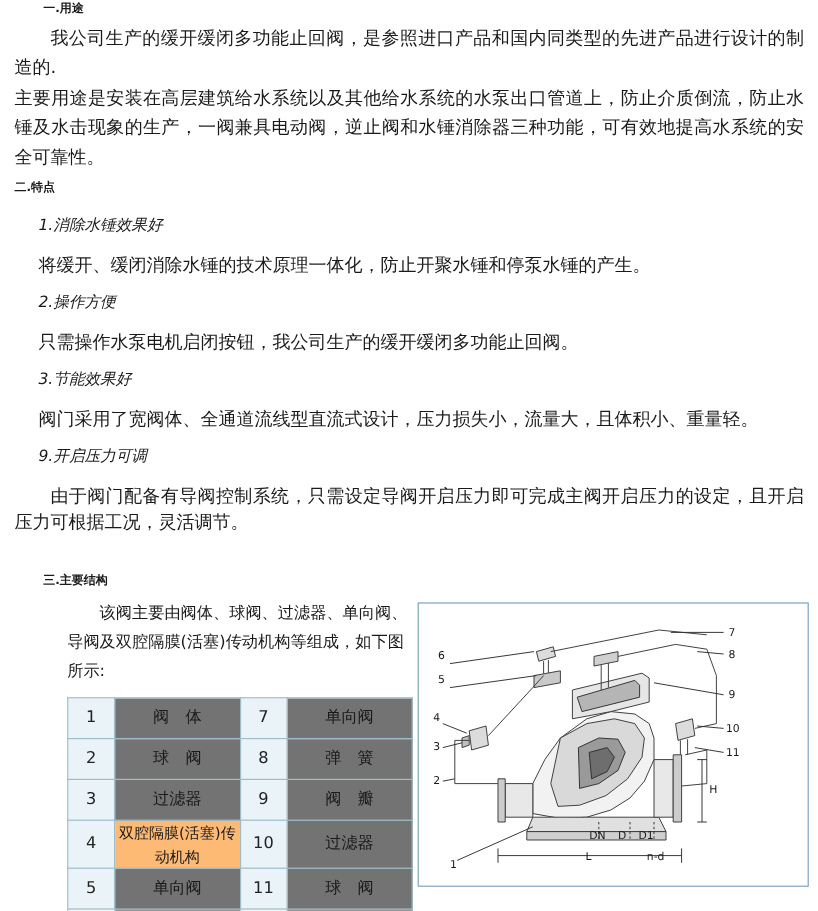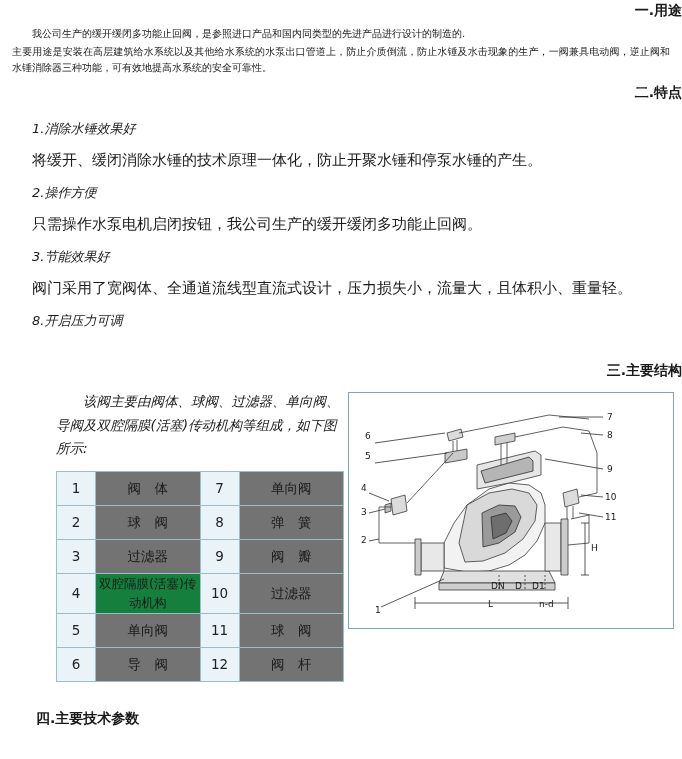--- a/index.html
+++ b/index.html
@@ -18,34 +18,33 @@
   }
   .page {
     position: relative;
     width: 682px;
     height: 759px;
     padding: 0;
     box-sizing: border-box;
   }
   .section-head {
     font-weight: bold;
-    font-size: 14px;
+    font-size: 10px;
     margin: 0 0 4px 0;
     padding-left: 36px;
-    text-align: right;
   }
   .section-head.tight {
     padding-left: 12px;
   }
   p.para {
     margin: 0 0 2px 0;
     padding: 0 12px 0 12px;
     text-align: justify;
     text-justify: inter-ideograph;
-    font-size: 10px;
+    font-size: 15px;
     line-height: 1.62;
   }
   p.indent {
     text-indent: 2em;
   }
   .feature-title {
     margin: 0;
     padding: 11px 0 0 32px;
     font-size: 13px;
     line-height: 1.5;
@@ -75,21 +74,20 @@
     flex: 0 0 340px;
     padding-left: 48px;
     box-sizing: border-box;
   }
   .struct-lead {
     font-size: 13.5px;
     line-height: 1.75;
     margin: 0 0 10px 0;
     text-indent: 2em;
     padding-right: 6px;
-    font-style: italic;
   }
   table.parts {
     border-collapse: collapse;
     width: 288px;
     margin-left: 0px;
     table-layout: fixed;
   }
   table.parts td {
     border: 1px solid #9fbcc9;
     height: 33px;
@@ -100,21 +98,21 @@
   }
   table.parts td.num {
     width: 34px;
     background: #eaf3f8;
     color: #222;
   }
   table.parts td.name {
     background: #737373;
   }
   table.parts td.name-wide {
-    background: #15803d;
+    background: #fdba74;
     font-size: 12.5px;
     letter-spacing: 0px;
   }
   .diagram-box {
     flex: 1 1 auto;
     border: 1px solid #7ea6bb;
     background: #ffffff;
     height: 235px;
     margin-top: 2px;
     position: relative;
@@ -143,21 +141,22 @@
 
   <p class="feature-title">1.消除水锤效果好</p>
   <p class="feature-body">将缓开、缓闭消除水锤的技术原理一体化，防止开聚水锤和停泵水锤的产生。</p>
 
   <p class="feature-title">2.操作方便</p>
   <p class="feature-body">只需操作水泵电机启闭按钮，我公司生产的缓开缓闭多功能止回阀。</p>
 
   <p class="feature-title">3.节能效果好</p>
   <p class="feature-body">阀门采用了宽阀体、全通道流线型直流式设计，压力损失小，流量大，且体积小、重量轻。</p>
 
-  <p class="feature-title">8.开启压力可调</p>
+  <p class="feature-title">9.开启压力可调</p>
+  <p class="feature-body hang">由于阀门配备有导阀控制系统，只需设定导阀开启压力即可完成主阀开启压力的设定，且开启压力可根据工况，灵活调节。</p>
 
   <div class="section-head" style="margin-top:30px;">三.主要结构</div>
 
   <div class="struct-wrap">
     <div class="struct-left">
       <p class="struct-lead">该阀主要由阀体、球阀、过滤器、单向阀、导阀及双腔隔膜(活塞)传动机构等组成，如下图所示:</p>
 
       <table class="parts">
         <tbody>
           <tr>

